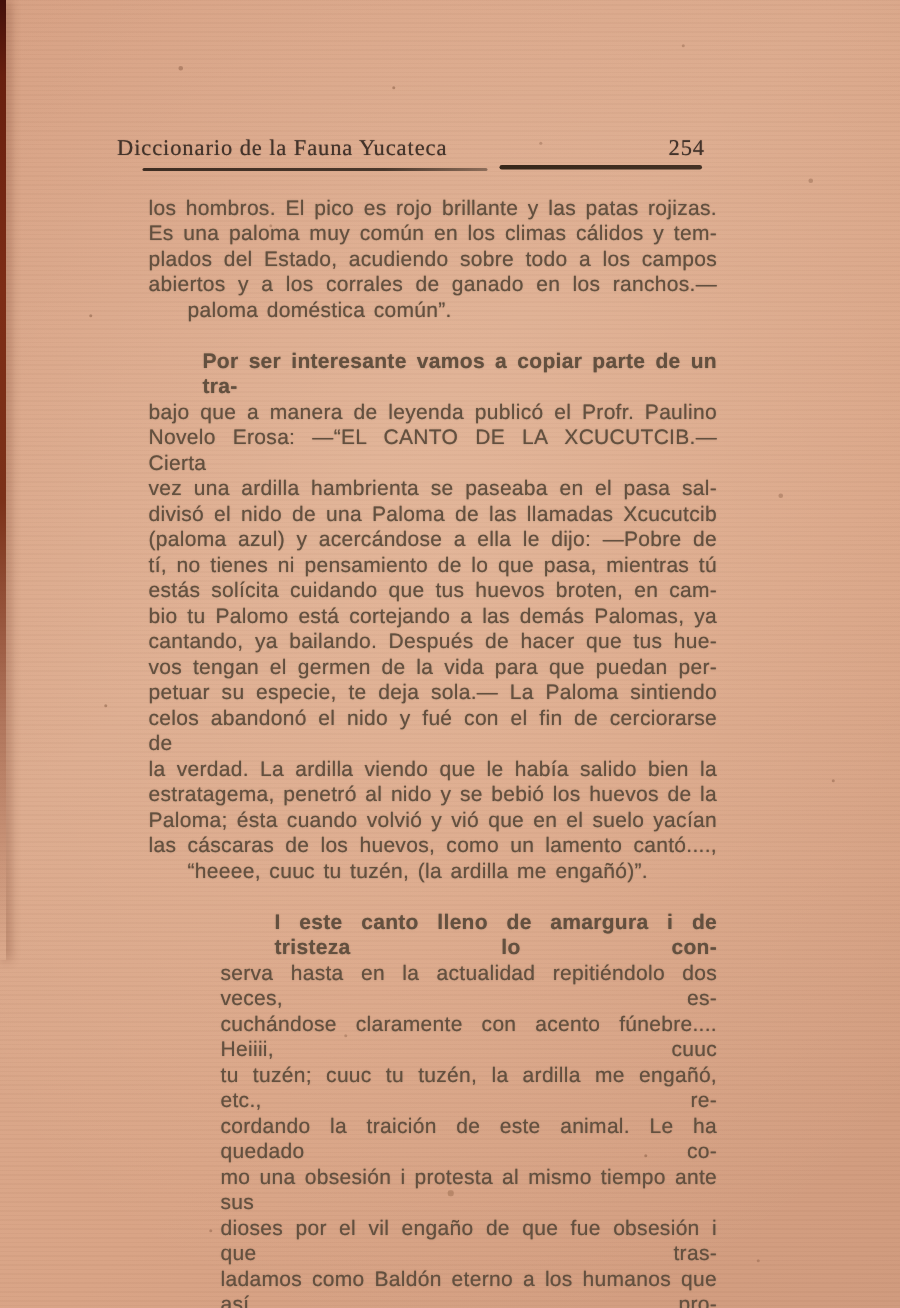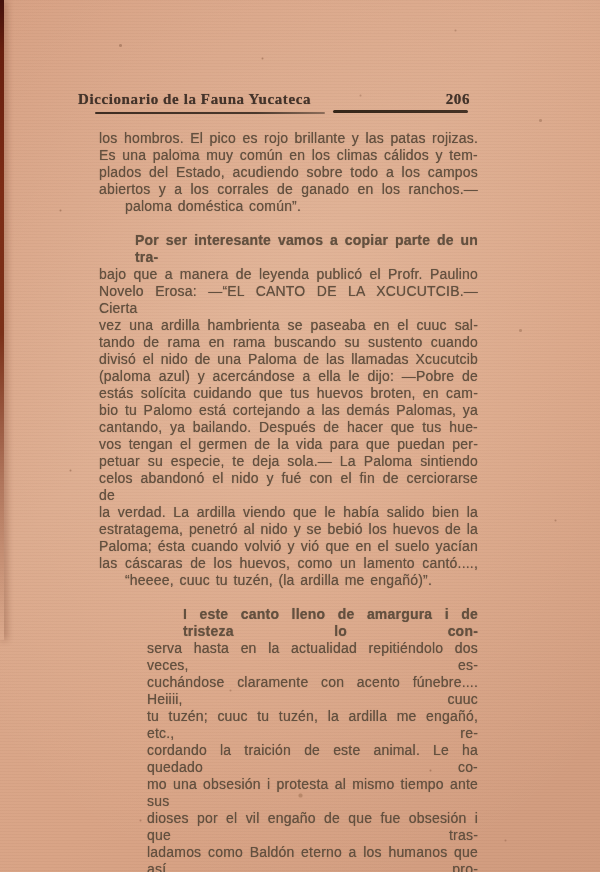--- a/index.html
+++ b/index.html
@@ -43,21 +43,21 @@
       140px 820px 0 0.5px rgba(110,70,45,0.35),
       505px 840px 0 0.5px rgba(110,70,45,0.3),
       230px 690px 0 0.5px rgba(110,70,45,0.3),
       360px 95px 0 0.5px rgba(110,70,45,0.3),
       180px 150px 0 0.5px rgba(110,70,45,0.3);
   }
   .running-head{
     position:absolute;top:91px;left:78px;width:392px;
     display:flex;justify-content:space-between;align-items:baseline;
     font-family:"Liberation Serif", serif;
-    font-weight:bold;font-size:15px;letter-spacing:0.6px;
+    font-weight:normal;font-size:15px;letter-spacing:0.6px;
     color:#43332a;
     text-shadow:0 0 0.7px rgba(67,51,42,0.7);
   }
   .rule{position:absolute;background:#47352a;border-radius:2px;}
   .rule-left{top:112px;left:95px;width:230px;height:2px;
     background:linear-gradient(to right,#3e2d22 0%,#4a382c 70%,rgba(74,56,44,0.55) 100%);}
   .rule-right{top:110px;left:333px;width:135px;height:3px;
     background:linear-gradient(to right,#352619 0%,#443225 100%);}
   .body-text{
     position:absolute;top:130px;left:99px;width:379px;
@@ -74,42 +74,42 @@
 </style>
 </head>
 <body>
 
 <div class="page">
   <div class="binding-edge"></div>
   <div class="specks"></div>
 
   <div class="running-head">
     <span>Diccionario de la Fauna Yucateca</span>
-    <span>206</span>
+    <span>254</span>
   </div>
   <div class="rule rule-left"></div>
   <div class="rule rule-right"></div>
 
   <div class="body-text">
     <div class="para">
       <div class="line">los hombros. El pico es rojo brillante y las patas rojizas.</div>
       <div class="line">Es una paloma muy común en los climas cálidos y tem-</div>
       <div class="line">plados del Estado, acudiendo sobre todo a los campos</div>
       <div class="line">abiertos y a los corrales de ganado en los ranchos.—</div>
       <div class="line last">paloma doméstica común”.</div>
     </div>
 
     <div class="para">
       <div class="line indent">Por ser interesante vamos a copiar parte de un tra-</div>
       <div class="line">bajo que a manera de leyenda publicó el Profr. Paulino</div>
       <div class="line">Novelo Erosa: —“EL CANTO DE LA XCUCUTCIB.—Cierta</div>
-      <div class="line">vez una ardilla hambrienta se paseaba en el cuuc sal-</div>
-      <div class="line">tando de rama en rama buscando su sustento cuando</div>
+      <div class="line">vez una ardilla hambrienta se paseaba en el pasa sal-</div>
       <div class="line">divisó el nido de una Paloma de las llamadas Xcucutcib</div>
       <div class="line">(paloma azul) y acercándose a ella le dijo: —Pobre de</div>
+      <div class="line">tí, no tienes ni pensamiento de lo que pasa, mientras tú</div>
       <div class="line">estás solícita cuidando que tus huevos broten, en cam-</div>
       <div class="line">bio tu Palomo está cortejando a las demás Palomas, ya</div>
       <div class="line">cantando, ya bailando. Después de hacer que tus hue-</div>
       <div class="line">vos tengan el germen de la vida para que puedan per-</div>
       <div class="line">petuar su especie, te deja sola.— La Paloma sintiendo</div>
       <div class="line">celos abandonó el nido y fué con el fin de cerciorarse de</div>
       <div class="line">la verdad. La ardilla viendo que le había salido bien la</div>
       <div class="line">estratagema, penetró al nido y se bebió los huevos de la</div>
       <div class="line">Paloma; ésta cuando volvió y vió que en el suelo yacían</div>
       <div class="line">las cáscaras de los huevos, como un lamento cantó....,</div>

